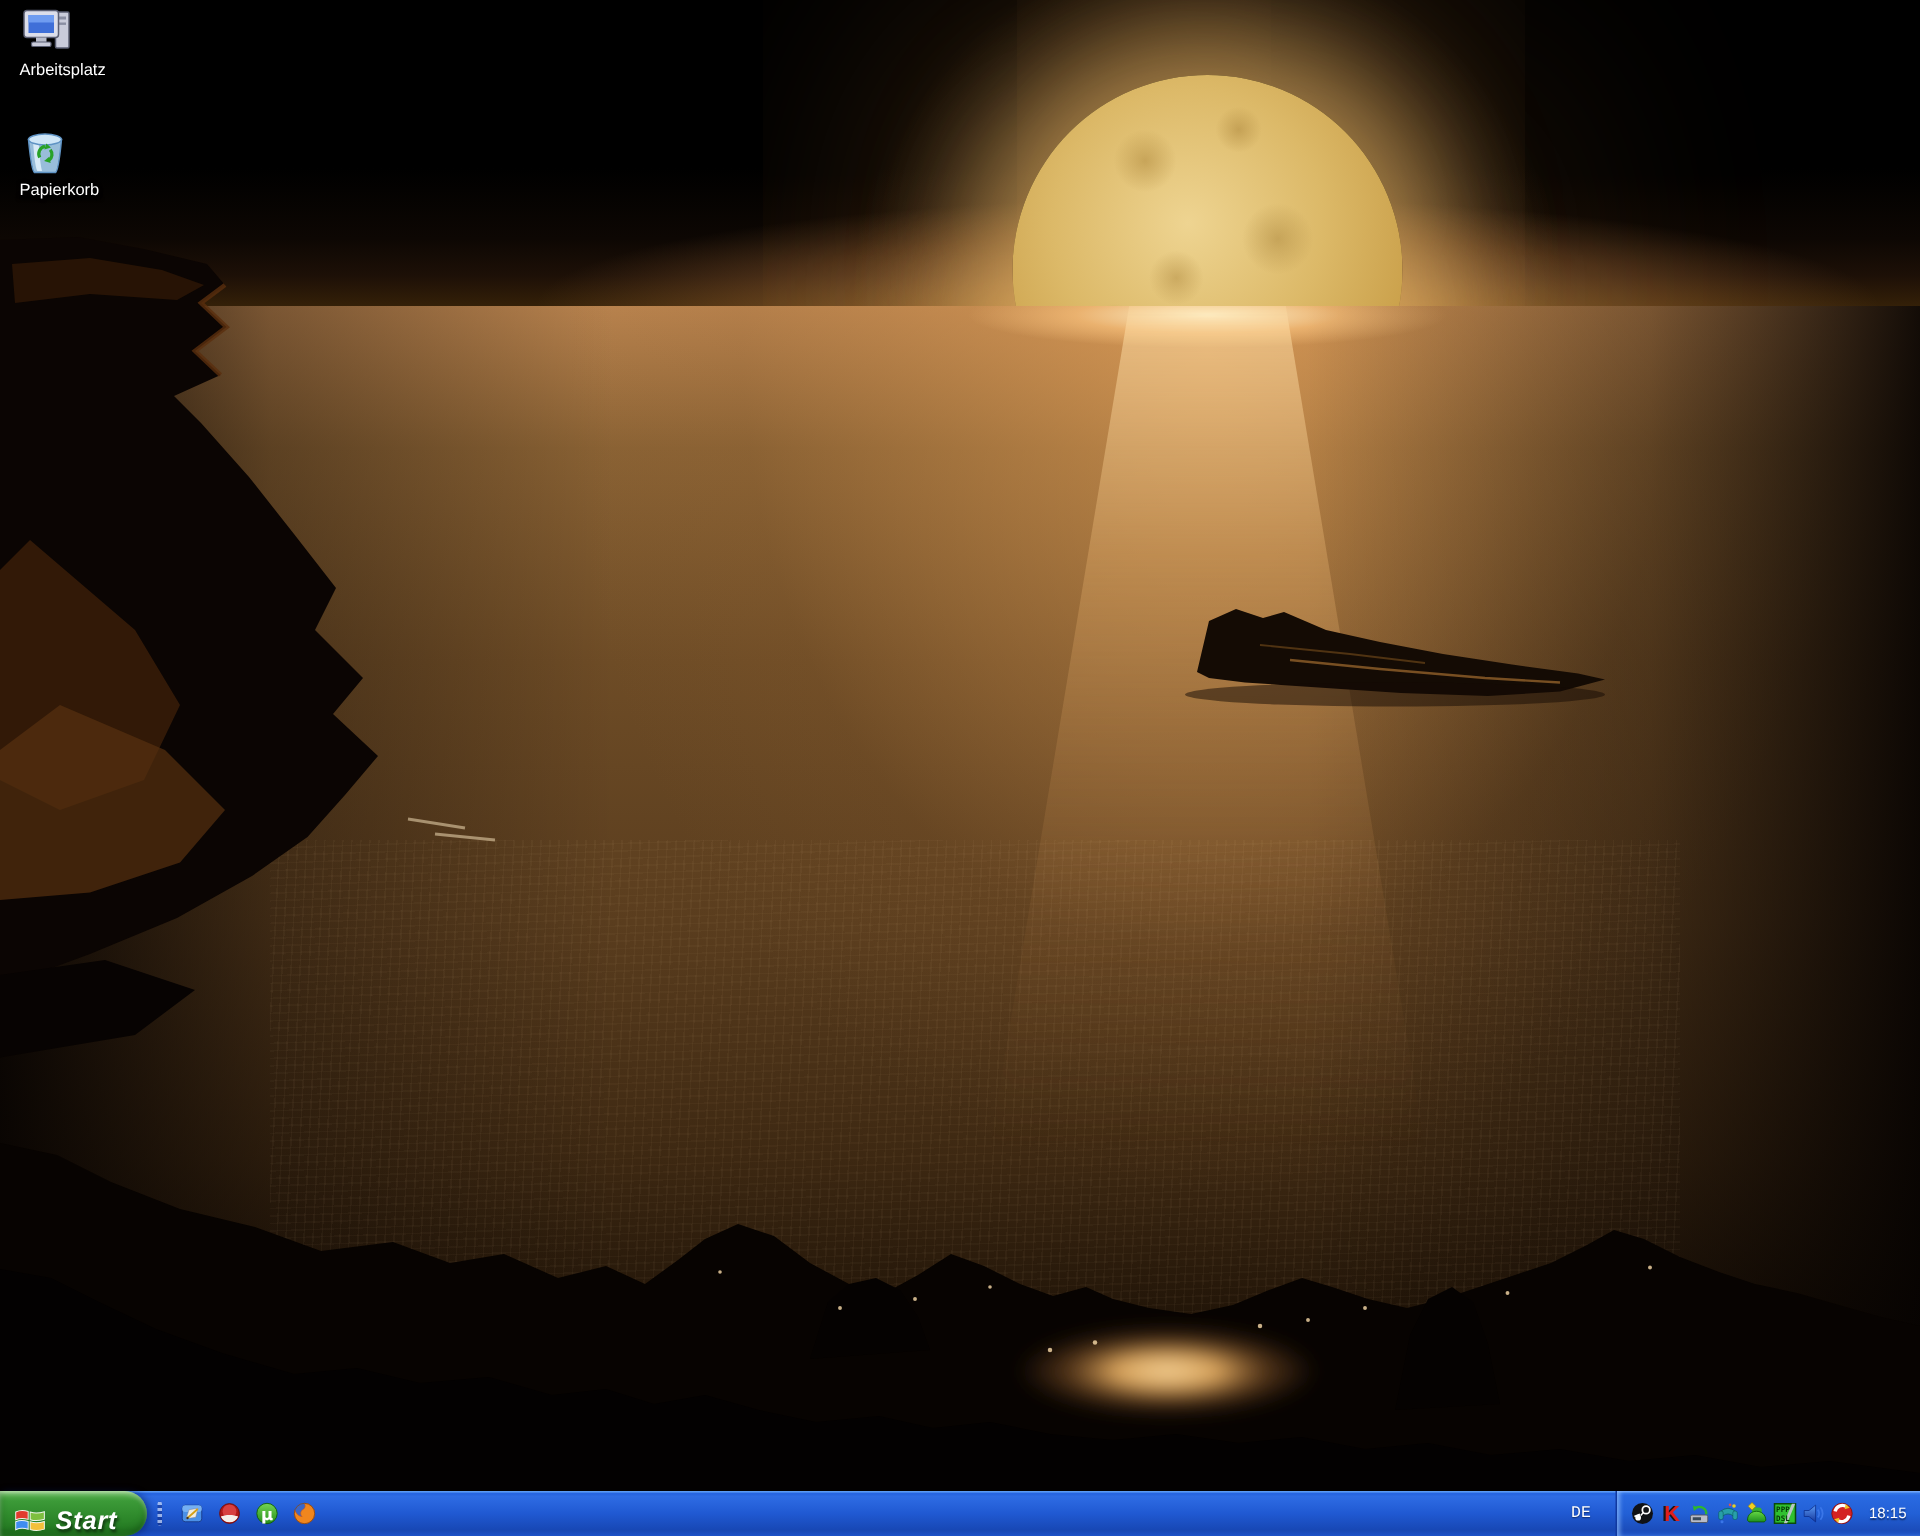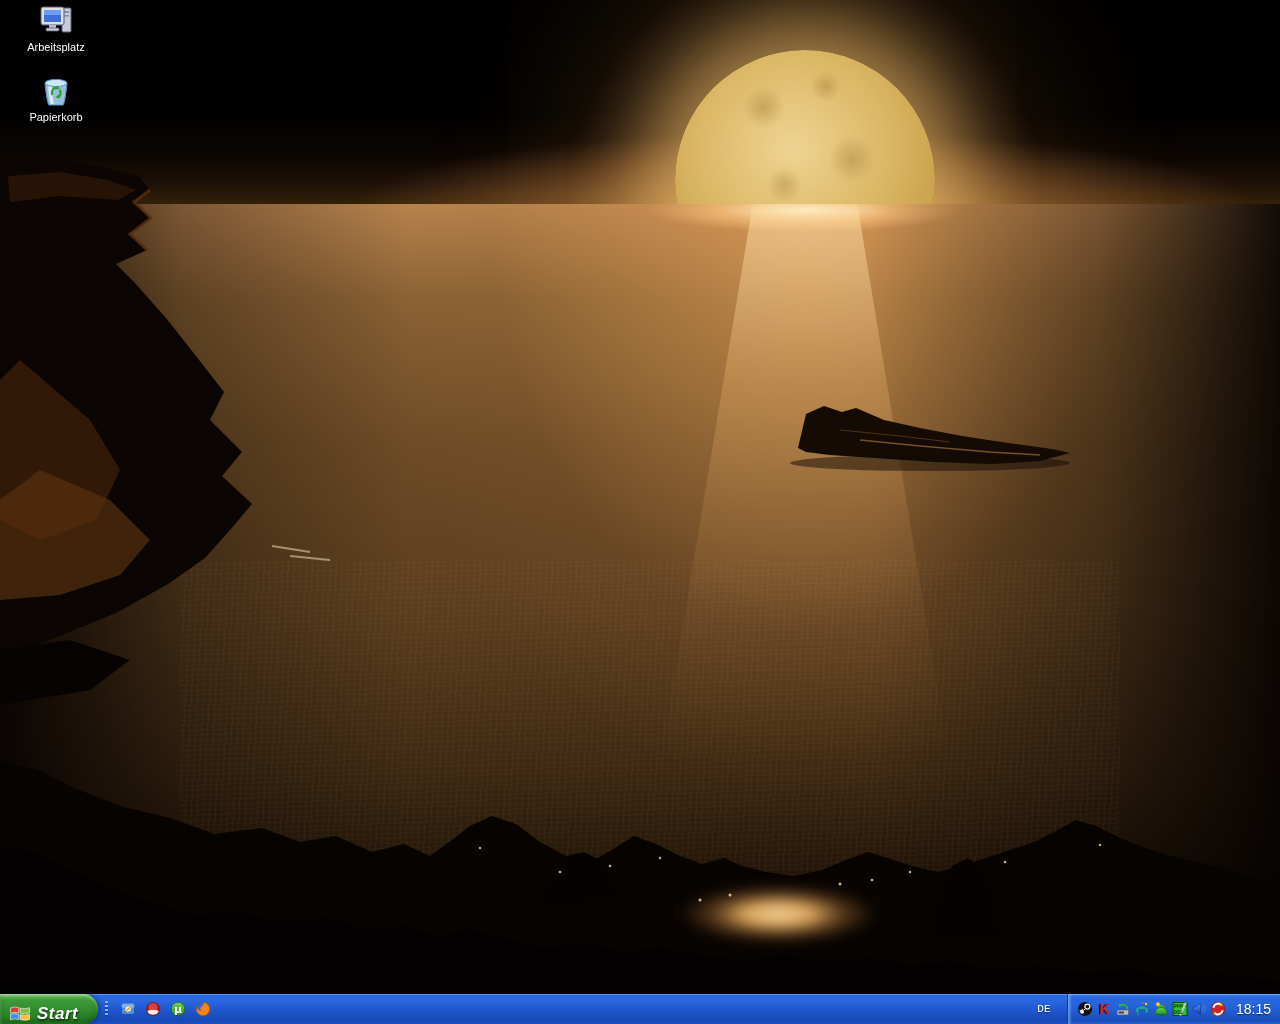--- a/index.html
+++ b/index.html
@@ -44,23 +44,23 @@
 
   .sea-shimmer { position:absolute; left:180px; top:560px; width:940px; height:400px; z-index:2; opacity:.55;
     background:
       repeating-linear-gradient(93deg, rgba(255,220,170,.07) 0 1px, transparent 1px 6px),
       repeating-linear-gradient(178deg, rgba(255,220,170,.06) 0 1px, transparent 1px 5px);
   }
 
   .rocks { position:absolute; top:0; left:0; z-index:3; }
 
   
-  .desktop-icon { position:absolute; width:86px; display:flex; flex-direction:column; align-items:center; gap:3px; z-index:5; cursor:default; }
+  .desktop-icon { position:absolute; width:86px; display:flex; flex-direction:column; align-items:flex-start; gap:3px; z-index:5; cursor:default; }
   .di-arbeitsplatz { left:13px; top:4px; }
-  .di-papierkorb  { left:13px; top:74px;text-decoration:underline; }
+  .di-papierkorb  { left:13px; top:84px;text-decoration:underline; }
   .desktop-icon .label { font-size:11px; line-height:12px; color:#fff; text-align:center;
       text-shadow:1px 1px 2px #000, 0 0 3px #000; }
 
   
   .taskbar { position:absolute; left:0; top:994px; width:1280px; height:30px; z-index:10;
     display:flex; align-items:center;
     background: linear-gradient(180deg,#3a7cec 0%,#2563e0 6%,#2e6ce4 12%,#2059d2 50%,#1747b4 88%,#1c51c8 100%);
     box-shadow: inset 0 1px 0 #5a9af4;
   }
   .start-button { height:30px; flex:0 0 auto; display:flex; align-items:flex-end; gap:5px; padding:17px 20px 0 9px;
@@ -81,21 +81,21 @@
 
   .lang { width:46px; text-align:center; color:#fff; font-size:11px; cursor:pointer;
     text-shadow:0 1px 1px rgba(0,0,0,.5);font-family:Liberation Mono, monospace; }
 
   .tray { height:30px; display:flex; align-items:center; gap:2px; padding:0 9px 0 9px;
     background: linear-gradient(180deg,#3f84ee 0%,#2a6ae2 10%,#2260d6 50%,#1b4cba 88%,#2057cc 100%);
     border-left:1px solid #1038a0;
     box-shadow: inset 3px 0 3px -1px rgba(150,195,255,.65), inset 0 1px 0 rgba(120,170,250,.8);
   }
   .tray-icon { width:17px; height:16px; display:flex; align-items:center; justify-content:center; cursor:pointer; }
-  .clock { color:#fff; font-size:14px; margin-left:7px; text-shadow:0 1px 1px rgba(0,0,0,.5); cursor:pointer;text-align:right; }
+  .clock { color:#fff; font-size:10px; margin-left:7px; text-shadow:0 1px 1px rgba(0,0,0,.5); cursor:pointer;text-align:right; }
 </style>
 </head>
 <body>
 
 <div class="desktop">
   <div class="sky"></div>
   <div class="moon"></div>
   <div class="sea"></div>
   <div class="moon-reflection"></div>
   <div class="sea-shimmer"></div>

